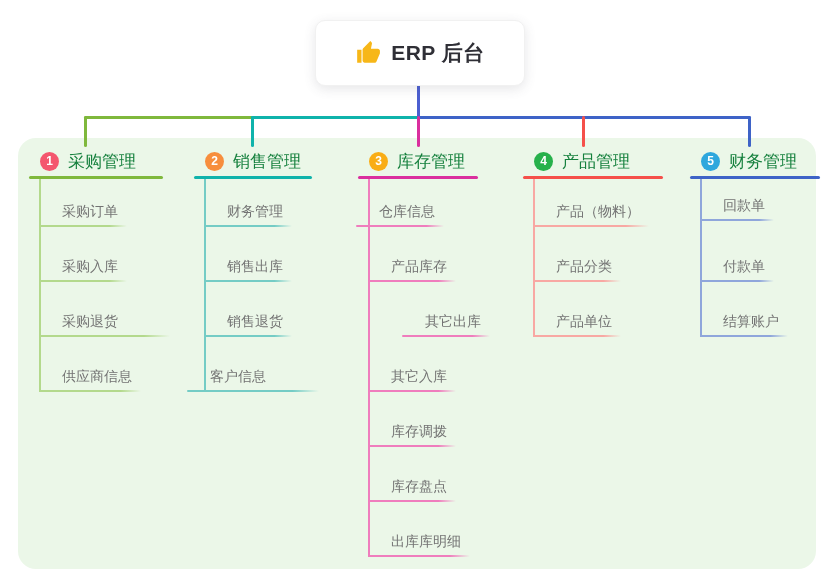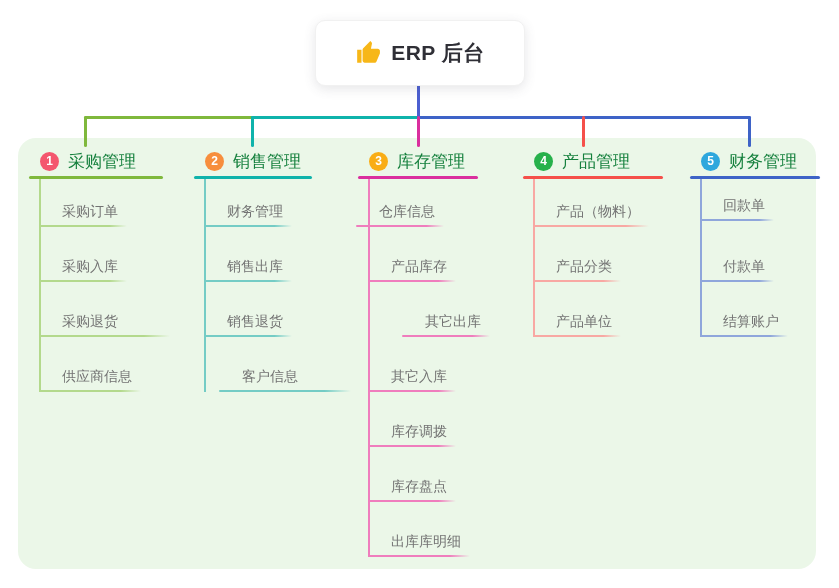--- a/index.html
+++ b/index.html
@@ -83,21 +83,21 @@
         <div class="item-underline" style="background: linear-gradient(90deg, rgb(116, 204, 197) 0%, rgb(116, 204, 197) 80%, rgba(255, 255, 255, 0) 100%);"></div>
       </div>
       <div class="item" style="left: 204px; top: 255px; width: 88px;">
         <span class="item-label">销售出库</span>
         <div class="item-underline" style="background: linear-gradient(90deg, rgb(116, 204, 197) 0%, rgb(116, 204, 197) 80%, rgba(255, 255, 255, 0) 100%);"></div>
       </div>
       <div class="item" style="left: 204px; top: 310px; width: 88px;">
         <span class="item-label">销售退货</span>
         <div class="item-underline" style="background: linear-gradient(90deg, rgb(116, 204, 197) 0%, rgb(116, 204, 197) 80%, rgba(255, 255, 255, 0) 100%);"></div>
       </div>
-      <div class="item" style="left: 219px; top: 365px; width: 88px; padding-left: 44px;">
+      <div class="item" style="left: 187px; top: 365px; width: 88px; padding-left: 44px;">
         <span class="item-label">客户信息</span>
         <div class="item-underline" style="background: linear-gradient(90deg, rgb(116, 204, 197) 0%, rgb(116, 204, 197) 80%, rgba(255, 255, 255, 0) 100%);"></div>
       </div>
       <div class="branch-header" style="left: 369px;">
         <span class="badge" style="background: rgb(249, 173, 21);">3</span>
         <span class="branch-title">库存管理</span>
       </div>
       <div class="branch-underline" style="left: 358px; width: 120px; background: rgb(218, 47, 158);"></div>
       <div class="vline" style="left: 368px; top: 179px; height: 378px; background: rgb(239, 125, 189);"></div>
       <div class="item" style="left: 356px; top: 200px; width: 88px;">

